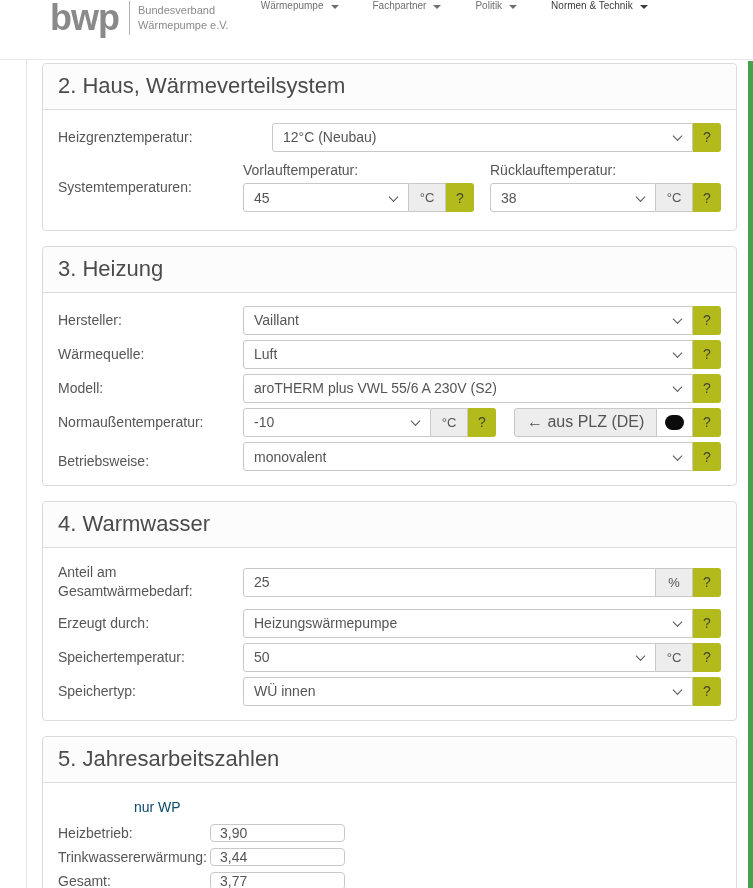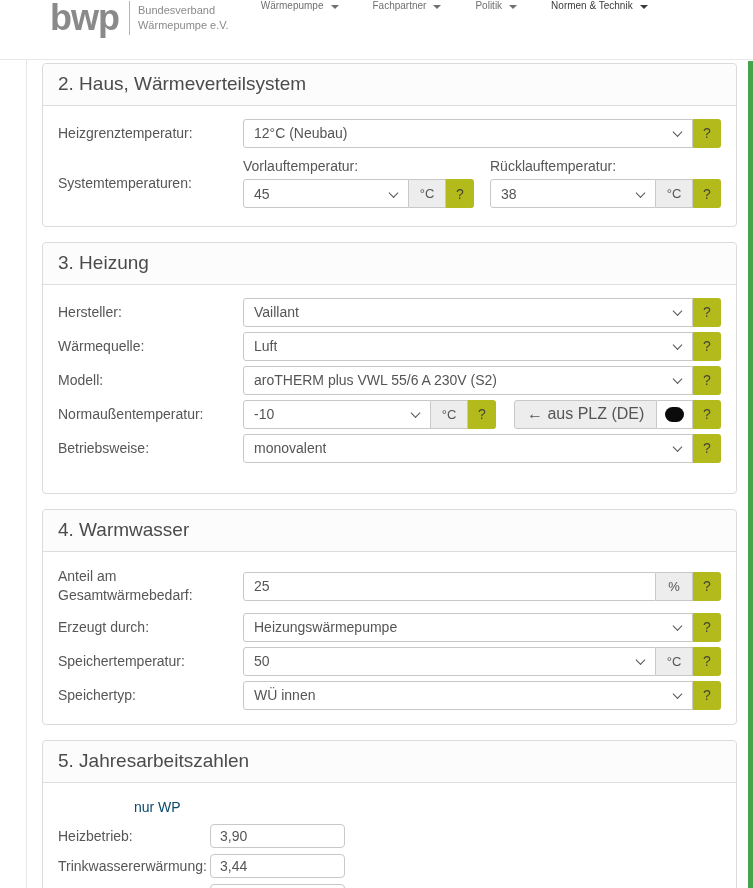--- a/index.html
+++ b/index.html
@@ -37,21 +37,21 @@
   
   .content-edge { position:absolute; left:26px; top:60px; bottom:0; width:1px; background:#e6e6e6; }
   .scrollbar { position:absolute; right:0; top:61px; bottom:0; width:5px; background:#47a24c; cursor:pointer; }
 
   .main { padding:3px 0 0 42px; }
   .panel {
     width:695px; border:1px solid #dbdbdb; border-radius:4px;
     margin-bottom:15px; background:#fff;
   }
   .phead {
-    padding:9px 15px 10px; font-size:19px; color:#4b4b4b;
+    padding:9px 15px 10px; font-size:22px; color:#4b4b4b;
     background:#fcfcfc; border-bottom:1px solid #ddd;
     border-radius:4px 4px 0 0;
   }
   .pbody { padding:12px 15px 14px; }
 
   
   .frow { display:flex; align-items:center; margin-bottom:4px; min-height:30px; }
   .frow.tall { align-items:center; }
   .flabel { width:185px; flex-shrink:0; font-size:14px; color:#565656; padding-right:12px; line-height:1.35; }
   .fgroup { flex:1; display:flex; align-items:center; }
@@ -96,21 +96,21 @@
     height:29px; flex:1; border:1px solid #c8c8c8; border-left:none; background:#fff;
     display:flex; align-items:center; padding:0 8px; min-width:0;
   }
   .redacted { width:62px; height:15px; background:#0b0b0b; border-radius:8px; }
 
   
   .jaz-col-header { margin-left:76px; font-size:14px; color:#0c4a6e; margin-bottom:9px; margin-top:4px; }
   .jaz-row { display:flex; align-items:center; margin-bottom:6px; }
   .jaz-label { width:152px; flex-shrink:0; font-size:14px; color:#565656; }
   .jaz-input {
-    width:135px; height:24px; border:1px solid #c8c8c8; border-radius:4px;
+    width:135px; height:18px; border:1px solid #c8c8c8; border-radius:4px;
     padding:0 9px; font-size:14px; color:#555; font-family:inherit; background:#fff;
   }
 </style>
 </head>
 <body>
 
 <header class="site-header">
   <div class="logo">
     <span class="logo-mark">bwp</span>
     <span class="logo-divider"></span>
@@ -141,21 +141,21 @@
 </header>
 
 <div class="content-edge"></div>
 <div class="scrollbar"></div>
 
 <main class="main">
 
   <section class="panel">
     <div class="phead">2. Haus, Wärmeverteilsystem</div>
     <div class="pbody">
-      <div class="frow" style="margin-bottom:10px;">
+      <div class="frow" style="margin-bottom:10px;gap:29px;">
         <div class="flabel">Heizgrenztemperatur:</div>
         <div class="fgroup">
           <div class="select has-addon" style="border-radius:3px 0 0 3px;">
             <span class="sel-text">12°C (Neubau)</span>
             <span class="chev"></span>
           </div>
           <button class="help">?</button>
         </div>
       </div>
       <div class="frow">
@@ -232,21 +232,21 @@
           <button class="help">?</button>
           <div class="plz-group">
             <div class="plz-addon">← aus PLZ (DE)</div>
             <div class="plz-input">
               <div class="redacted"></div>
             </div>
             <button class="help">?</button>
           </div>
         </div>
       </div>
-      <div class="frow" style="margin-bottom:16px;">
+      <div class="frow" style="margin-bottom:0;align-items:flex-end;">
         <div class="flabel">Betriebsweise:</div>
         <div class="fgroup">
           <div class="select has-addon" style="border-radius:3px 0 0 3px;">
             <span class="sel-text">monovalent</span>
             <span class="chev"></span>
           </div>
           <button class="help">?</button>
         </div>
       </div>
     </div>

